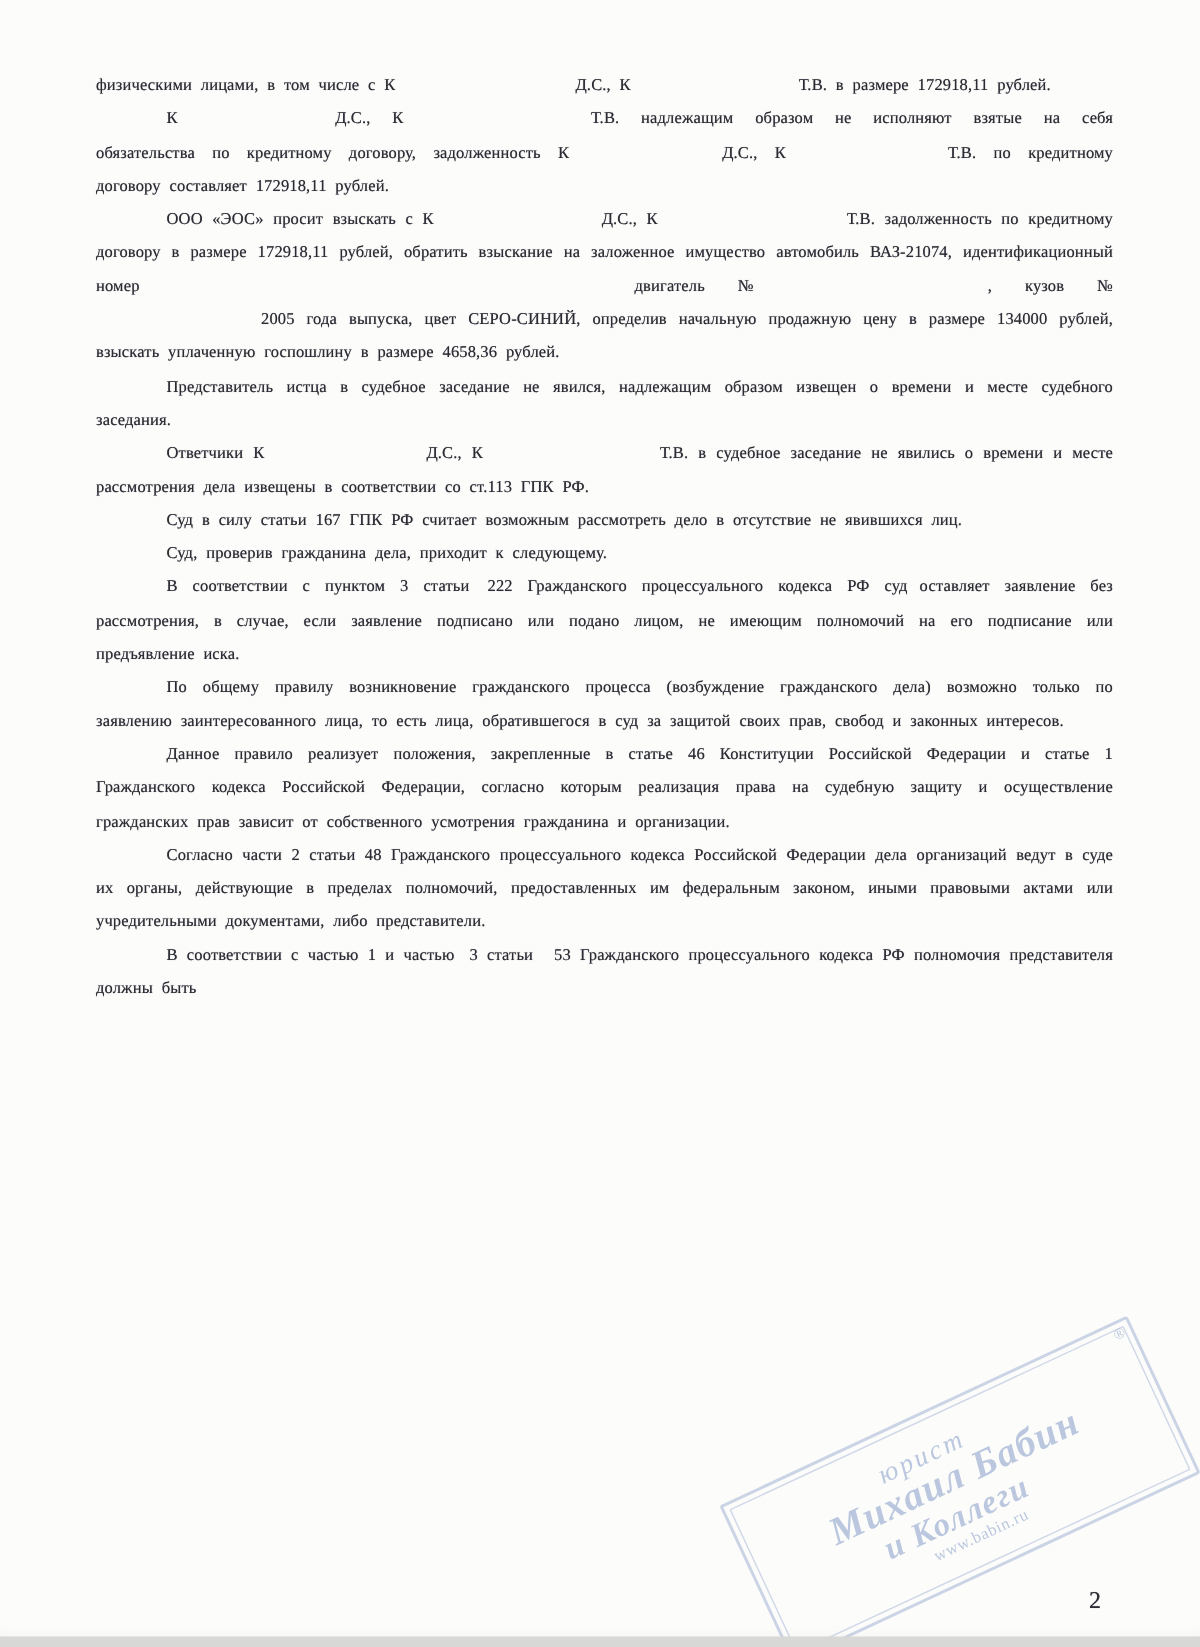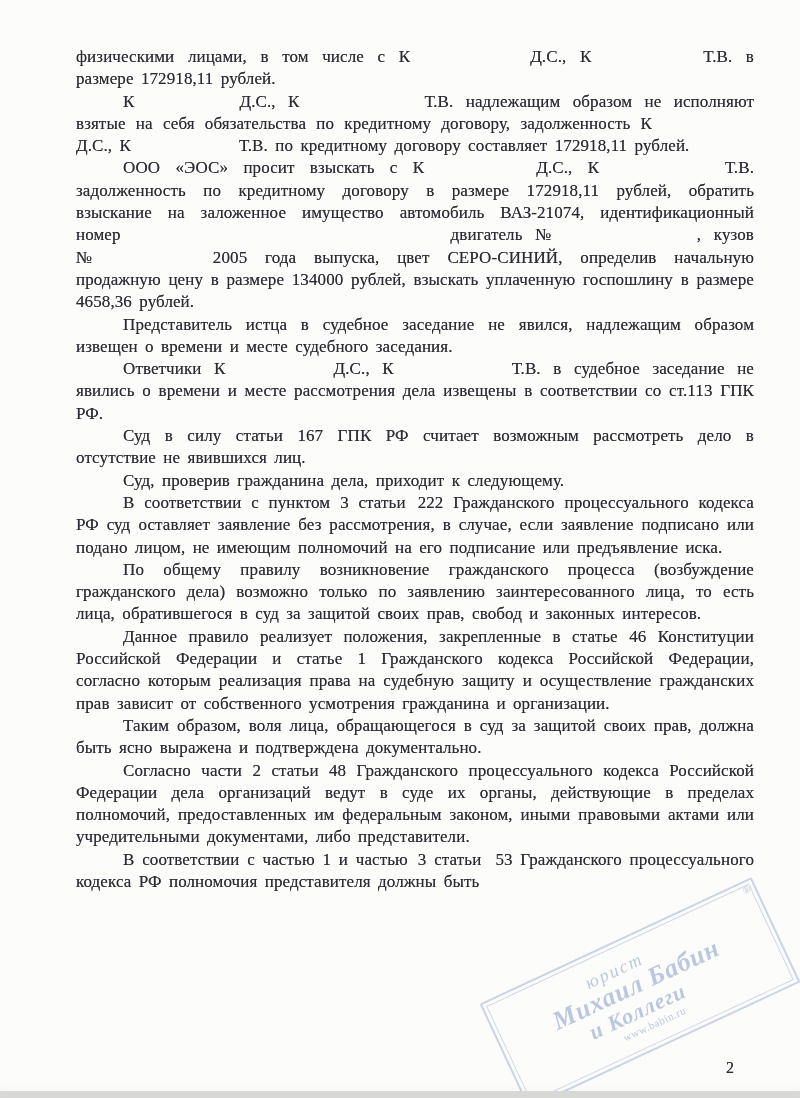--- a/index.html
+++ b/index.html
@@ -11,28 +11,27 @@
     overflow: hidden;
     font-family: "Liberation Serif", "DejaVu Serif", serif;
     box-shadow: inset 0 -14px 16px -14px rgba(0,0,0,0.10);
   }
   .content {
     position: absolute;
     left: 64px;
     top: 46px;
     width: 678px;
     z-index: 2;
-    font-size: 17px;
+    font-size: 11px;
     line-height: 22.3px;
     color: #2b2b34;
     text-align: justify;
     word-spacing: 3px;
     letter-spacing: 0.1px;
     text-shadow: 0 0 0.5px rgba(43,43,52,0.65);
-    margin-left: 12px;
   }
   .content p { margin: 0; text-indent: 47px; }
   .content p.no-indent { text-indent: 0; }
   .gap { display: inline-block; height: 2px; }
   .page-number {
     position: absolute;
     top: 1059px;
     right: 66px;
     z-index: 2;
     font-size: 16px;
@@ -103,21 +102,20 @@
       <p class="no-indent">физическими лицами, в том числе с К<span class="gap" style="width: 120px;"></span>Д.С., К<span class="gap" style="width: 112px;"></span>Т.В. в размере 172918,11 рублей.</p>
       <p>К<span class="gap" style="width: 105px;"></span>Д.С., К<span class="gap" style="width: 125px;"></span>Т.В. надлежащим образом не исполняют взятые на себя обязательства по кредитному договору, задолженность К<span class="gap" style="width: 102px;"></span>Д.С., К<span class="gap" style="width: 108px;"></span>Т.В. по кредитному договору составляет 172918,11 рублей.</p>
       <p>ООО «ЭОС» просит взыскать с К<span class="gap" style="width: 112px;"></span>Д.С., К<span class="gap" style="width: 126px;"></span>Т.В. задолженность по кредитному договору в размере 172918,11 рублей, обратить взыскание на заложенное имущество автомобиль ВАЗ-21074, идентификационный номер<span class="gap" style="width: 330px;"></span>двигатель №<span class="gap" style="width: 140px;"></span>, кузов №<span class="gap" style="width: 110px;"></span>2005 года выпуска, цвет СЕРО-СИНИЙ, определив начальную продажную цену в размере 134000 рублей, взыскать уплаченную госпошлину в размере 4658,36 рублей.</p>
       <p>Представитель истца в судебное заседание не явился, надлежащим образом извещен о времени и месте судебного заседания.</p>
       <p>Ответчики К<span class="gap" style="width: 108px;"></span>Д.С., К<span class="gap" style="width: 118px;"></span>Т.В. в судебное заседание не явились о времени и месте рассмотрения дела извещены в соответствии со ст.113 ГПК РФ.</p>
       <p>Суд в силу статьи 167 ГПК РФ считает возможным рассмотреть дело в отсутствие не явившихся лиц.</p>
       <p>Суд, проверив гражданина дела, приходит к следующему.</p>
       <p>В соответствии с пунктом<span class="gap" style="width: 10px;"></span>3 статьи<span class="gap" style="width: 12px;"></span>222 Гражданского процессуального кодекса РФ суд<span class="gap" style="width: 8px;"></span>оставляет заявление без рассмотрения, в случае, если заявление подписано или подано лицом, не имеющим полномочий на его подписание или предъявление иска.</p>
       <p>По общему правилу возникновение гражданского процесса (возбуждение гражданского дела) возможно только по заявлению заинтересованного лица, то есть лица, обратившегося в суд за защитой своих прав, свобод и законных интересов.</p>
       <p>Данное правило реализует положения, закрепленные в статье 46 Конституции Российской Федерации и статье 1 Гражданского кодекса Российской Федерации, согласно которым реализация права на судебную защиту и осуществление гражданских прав зависит от собственного усмотрения гражданина и организации.</p>
-      <p>Таким образом, воля лица, обращающегося в суд за защитой своих прав, должна быть ясно выражена и подтверждена документально.</p>
       <p>Согласно части 2 статьи 48 Гражданского процессуального кодекса Российской Федерации дела организаций ведут в суде их органы, действующие в пределах полномочий, предоставленных им федеральным законом, иными правовыми актами или учредительными документами, либо представители.</p>
       <p>В соответствии с частью 1 и частью<span class="gap" style="width: 10px;"></span>3 статьи<span class="gap" style="width: 14px;"></span>53 Гражданского процессуального кодекса РФ полномочия представителя должны быть</p>
     </div>
 
   <div class="page-number">2</div>
 
   <div class="scan-strip"></div>
 
 </div>
 

